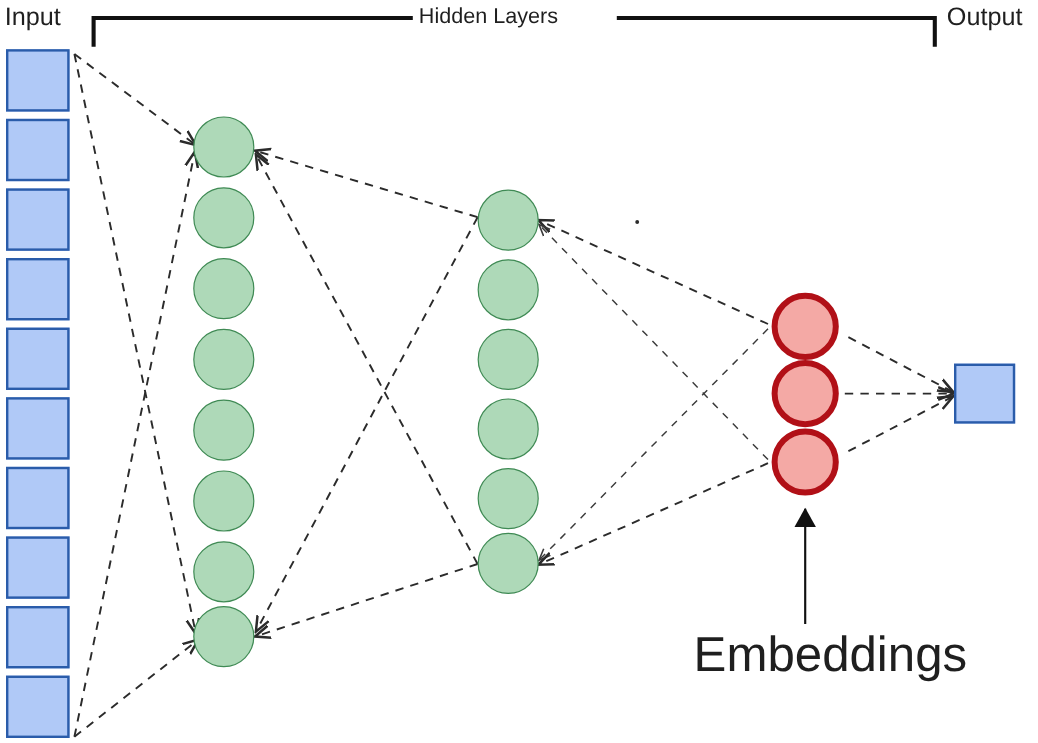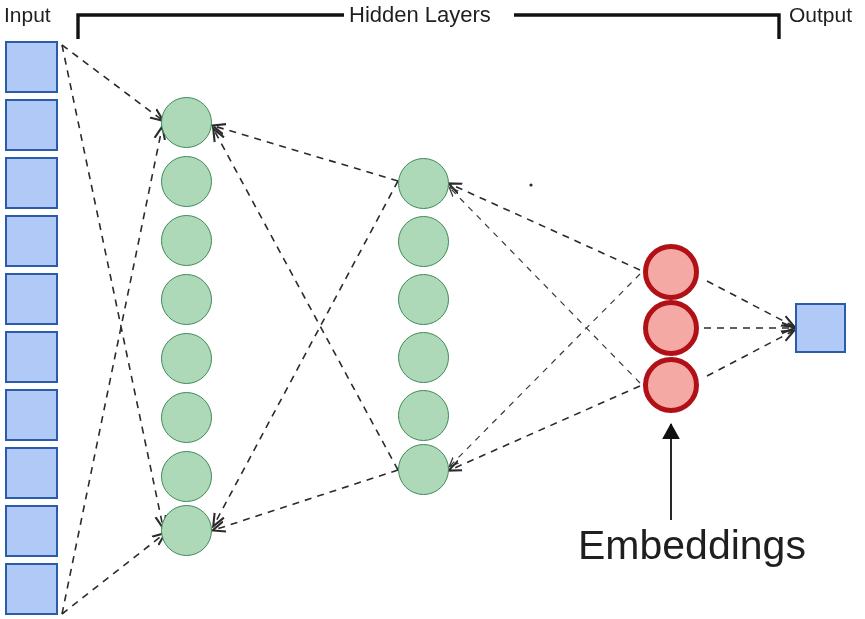--- a/index.html
+++ b/index.html
@@ -13,21 +13,21 @@
     position:absolute;left:0;top:0;width:798px;height:619px;
   }
   .lbl{
     position:absolute;
     color:#1f1f1f;
     white-space:nowrap;
     line-height:1;
     user-select:none;
   }
   #label-input{left:4px;top:4px;font-size:21px;}
-  #label-hidden{left:349px;top:4px;font-size:22px;text-align:center;}
+  #label-hidden{left:349px;top:4px;font-size:18px;text-align:center;}
   #label-output{left:789px;top:4px;font-size:21px;}
   #label-embeddings{left:578px;top:525px;font-size:41px;}
 
   .node{position:absolute;box-sizing:border-box;}
   .in-square{
     width:53px;height:52px;
     background:#b0c9f7;
     border:2px solid #2a5caa;
   }
   .out-square{

